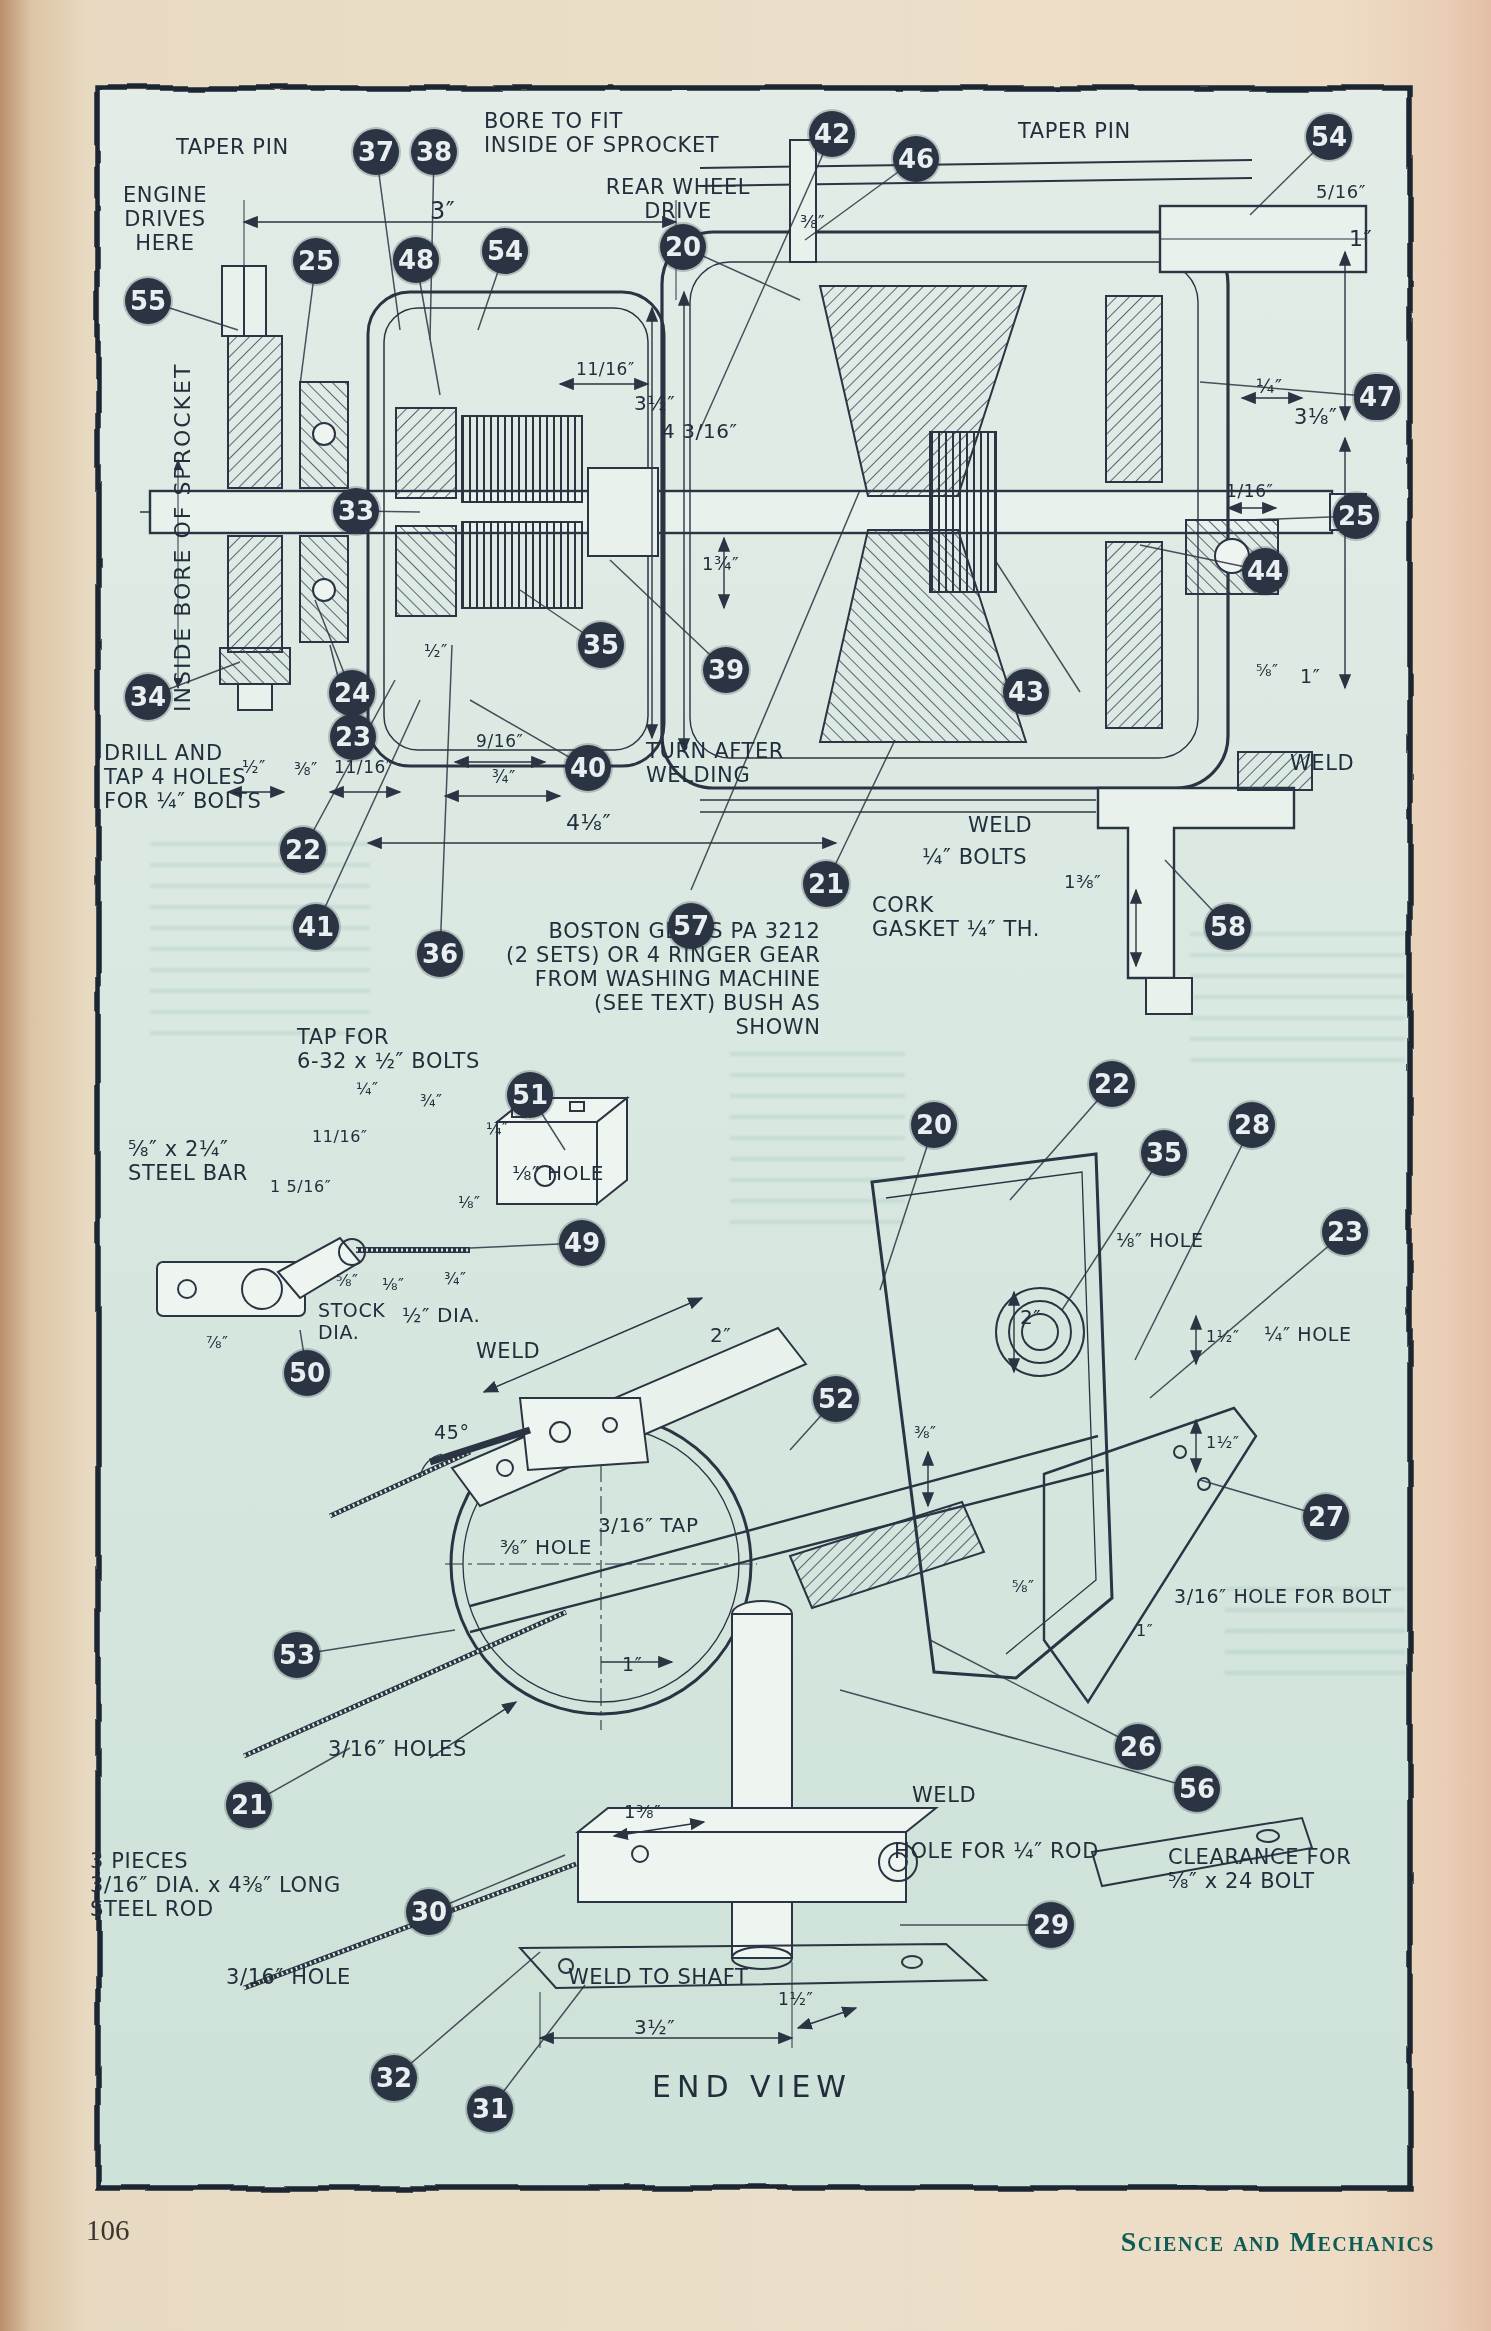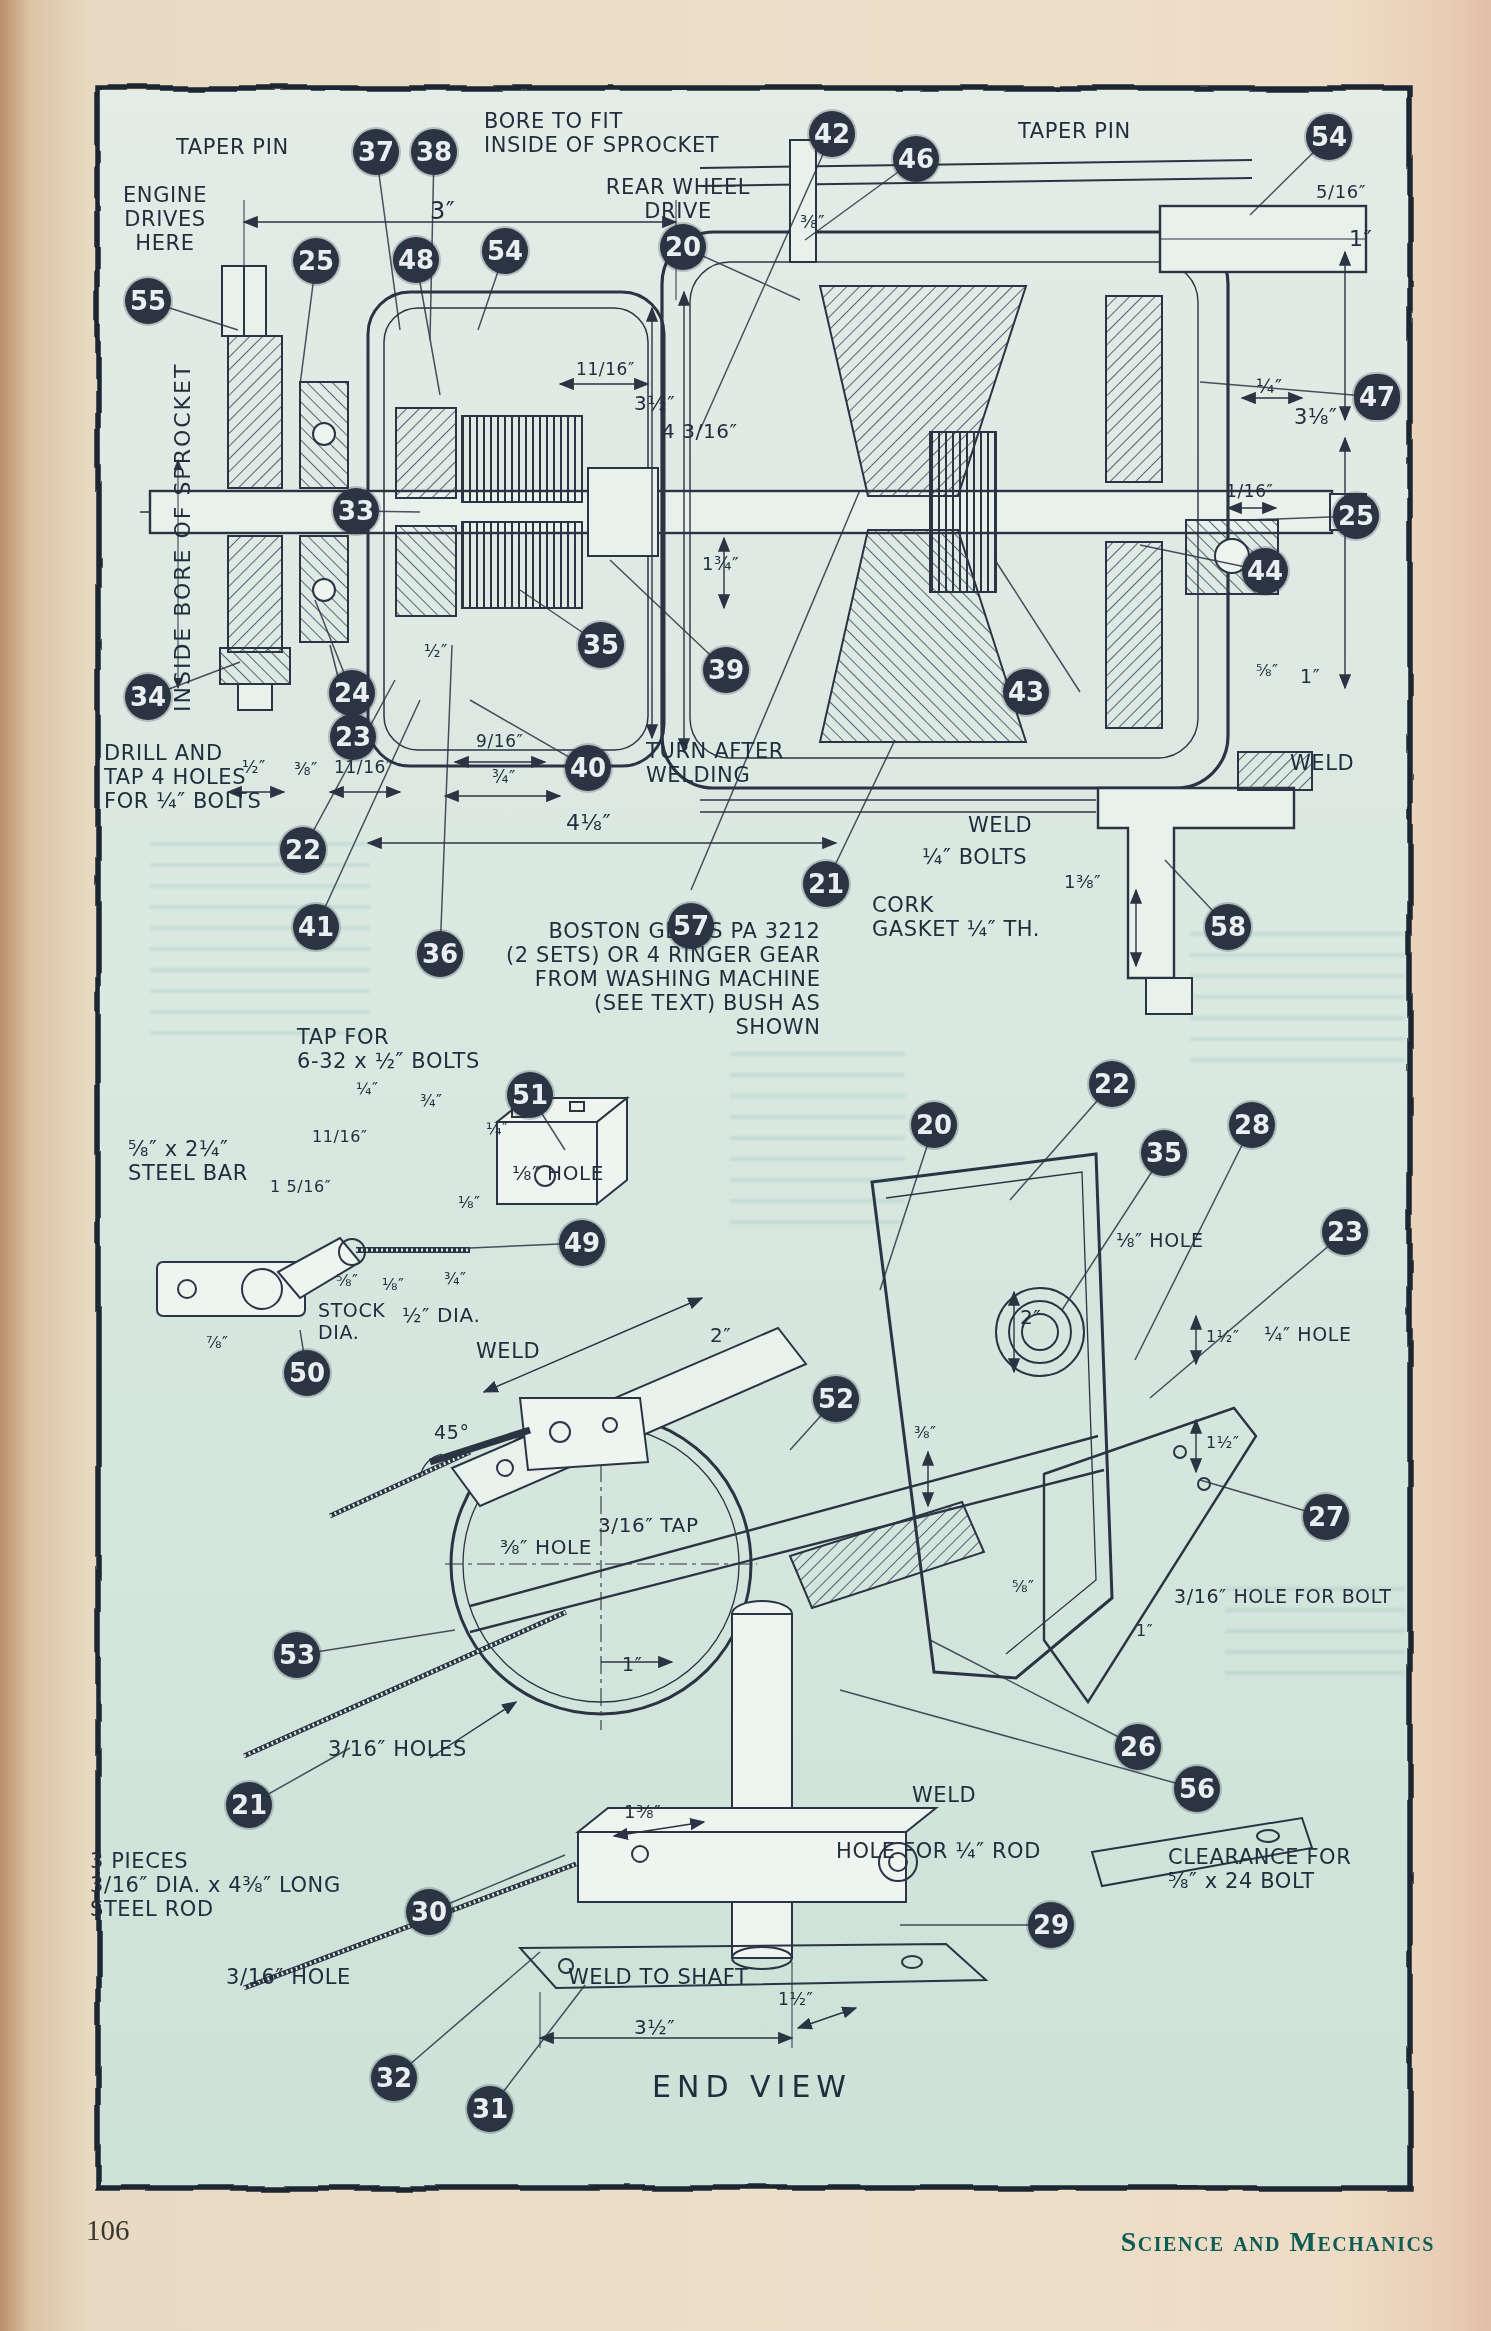--- a/index.html
+++ b/index.html
@@ -319,21 +319,21 @@
       <div class="lbl" style="left: 1206px; top: 1328px; font-size: 16px;">1½″</div>
       <div class="lbl" style="left: 1264px; top: 1324px; font-size: 19px;">¼″ HOLE</div>
       <div class="lbl" style="left: 1206px; top: 1434px; font-size: 16px;">1½″</div>
       <div class="lbl" style="left: 1174px; top: 1586px; font-size: 19px;">3/16″ HOLE FOR BOLT</div>
       <div class="lbl" style="left: 1136px; top: 1622px; font-size: 16px;">1″</div>
       <div class="lbl" style="left: 622px; top: 1654px; font-size: 19px;">1″</div>
       <div class="lbl" style="left: 1012px; top: 1578px; font-size: 16px;">⅝″</div>
       <div class="lbl" style="left: 328px; top: 1738px;">3/16″ HOLES</div>
       <div class="lbl" style="left: 1168px; top: 1846px;">CLEARANCE FOR
 ⅝″ x 24 BOLT</div>
-      <div class="lbl" style="left: 836px; top: 1840px;">HOLE FOR ¼″ ROD</div>
+      <div class="lbl" style="left: 894px; top: 1840px;">HOLE FOR ¼″ ROD</div>
       <div class="lbl" style="left: 912px; top: 1784px;">WELD</div>
       <div class="lbl" style="left: 90px; top: 1850px;">3 PIECES
 3/16″ DIA. x 4⅜″ LONG
 STEEL ROD</div>
       <div class="lbl" style="left: 226px; top: 1966px;">3/16″ HOLE</div>
       <div class="lbl" style="left: 624px; top: 1802px; font-size: 18px;">1⅜″</div>
       <div class="lbl" style="left: 568px; top: 1966px;">WELD TO SHAFT</div>
       <div class="lbl" style="left: 634px; top: 2016px; font-size: 20px;">3½″</div>
       <div class="lbl" style="left: 778px; top: 1990px; font-size: 17px;">1½″</div>
       <div class="lbl" style="left: 752px; top: 2070px; font-size: 30px; letter-spacing: 6px; text-align: center; transform: translateX(-50%);">END VIEW</div>

